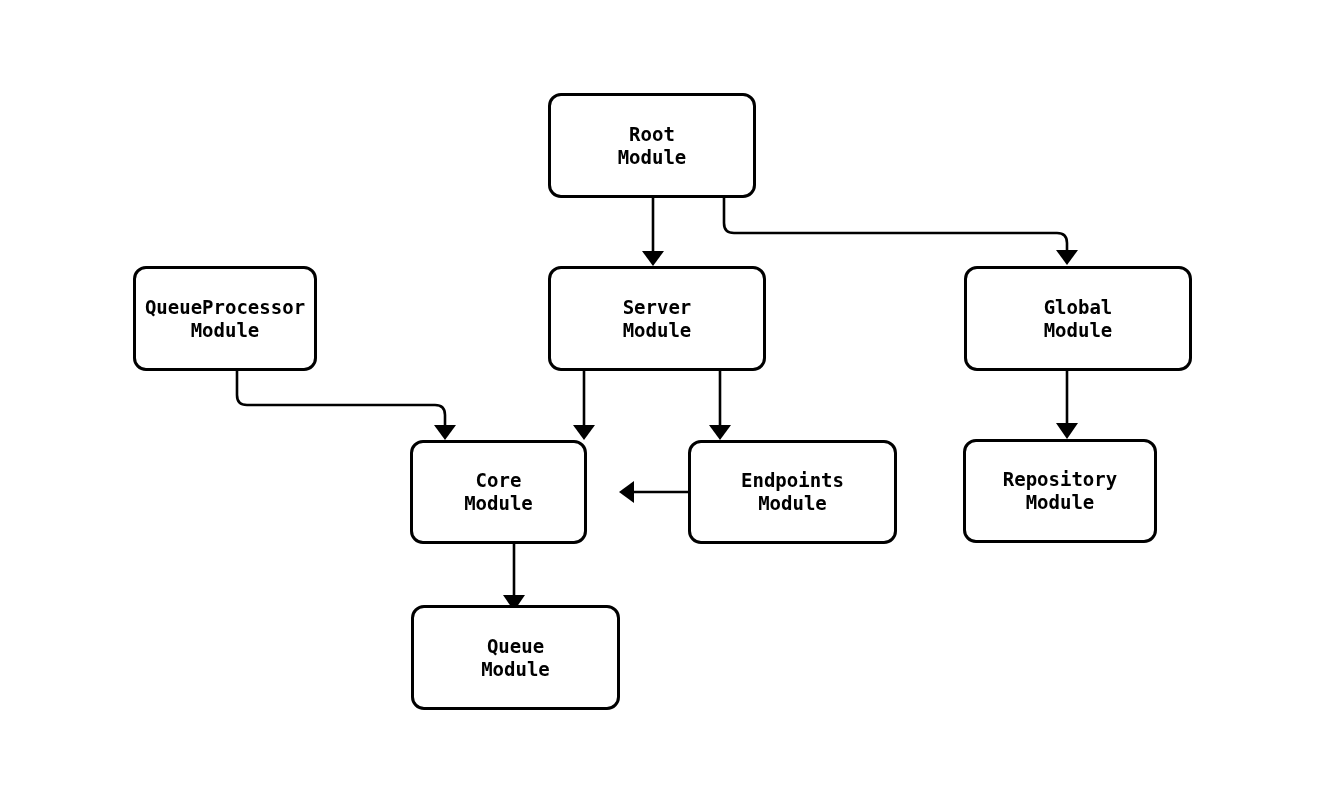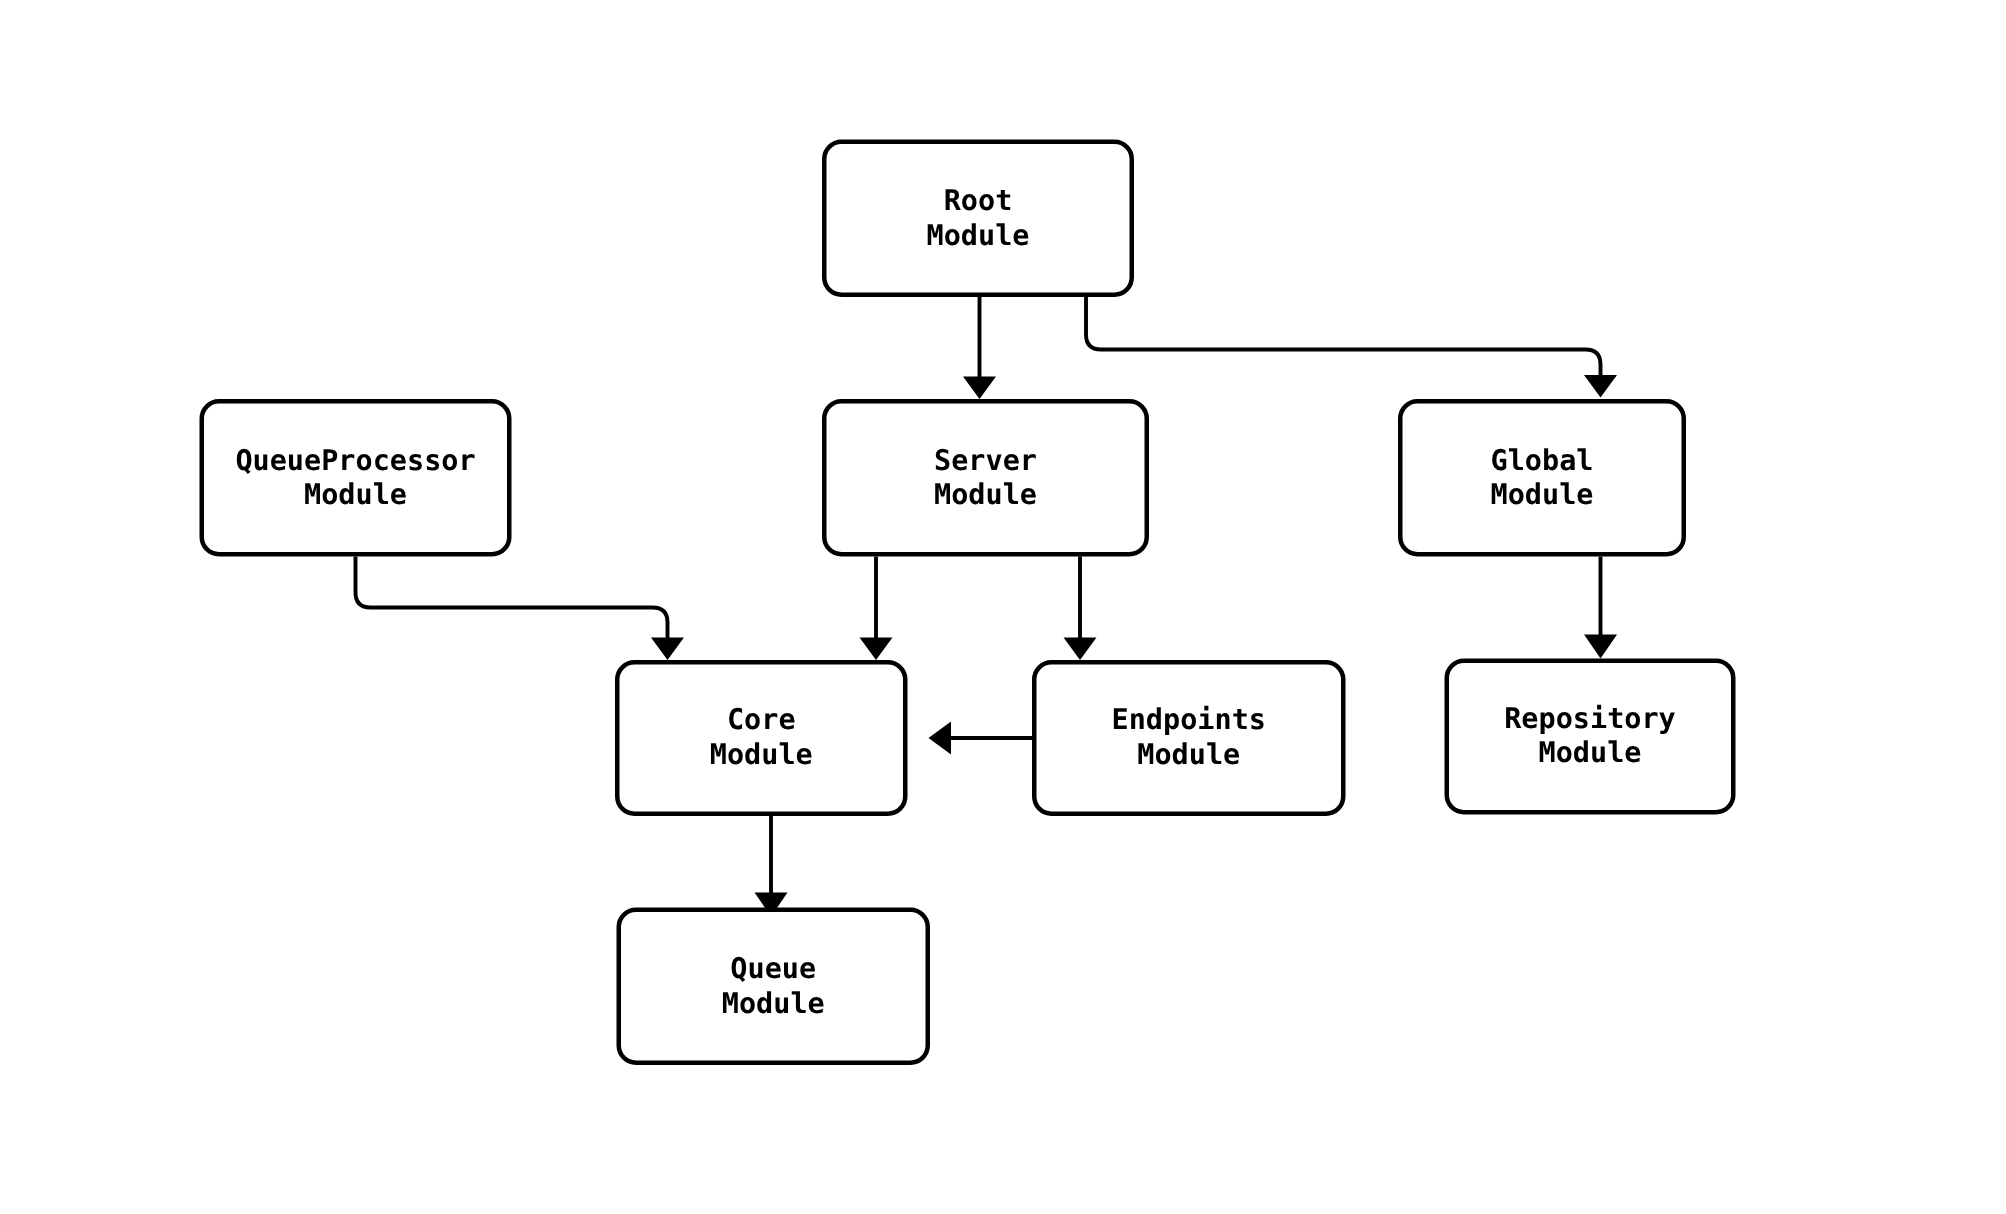--- a/index.html
+++ b/index.html
@@ -43,24 +43,24 @@
     align-items: center;
     justify-content: center;
     text-align: center;
     font-weight: bold;
     font-size: 19px;
     line-height: 23px;
     color: #000000;
     white-space: pre-line;
   }
   .node-root          { left: 548px; top:  93px; width: 208px; height: 105px; }
-  .node-queueprocessor{ left: 133px; top: 266px; width: 208px; height: 105px; }
+  .node-queueprocessor{ left: 133px; top: 266px; width: 184px; height: 105px; }
   .node-server        { left: 548px; top: 266px; width: 218px; height: 105px; }
-  .node-global        { left: 932px; top: 266px; width: 192px; height: 105px; }
-  .node-core          { left: 410px; top: 440px; width: 195px; height: 104px; }
+  .node-global        { left: 964px; top: 266px; width: 228px; height: 105px; }
+  .node-core          { left: 410px; top: 440px; width: 177px; height: 104px; }
   .node-endpoints     { left: 688px; top: 440px; width: 209px; height: 104px; }
   .node-repository    { left: 963px; top: 439px; width: 194px; height: 104px; }
   .node-queue         { left: 411px; top: 605px; width: 209px; height: 105px; }
 </style>
 </head>
 <body>
 
 <div class="canvas">
 
   <svg class="edges-layer" viewBox="0 0 1337 809" xmlns="http://www.w3.org/2000/svg">

